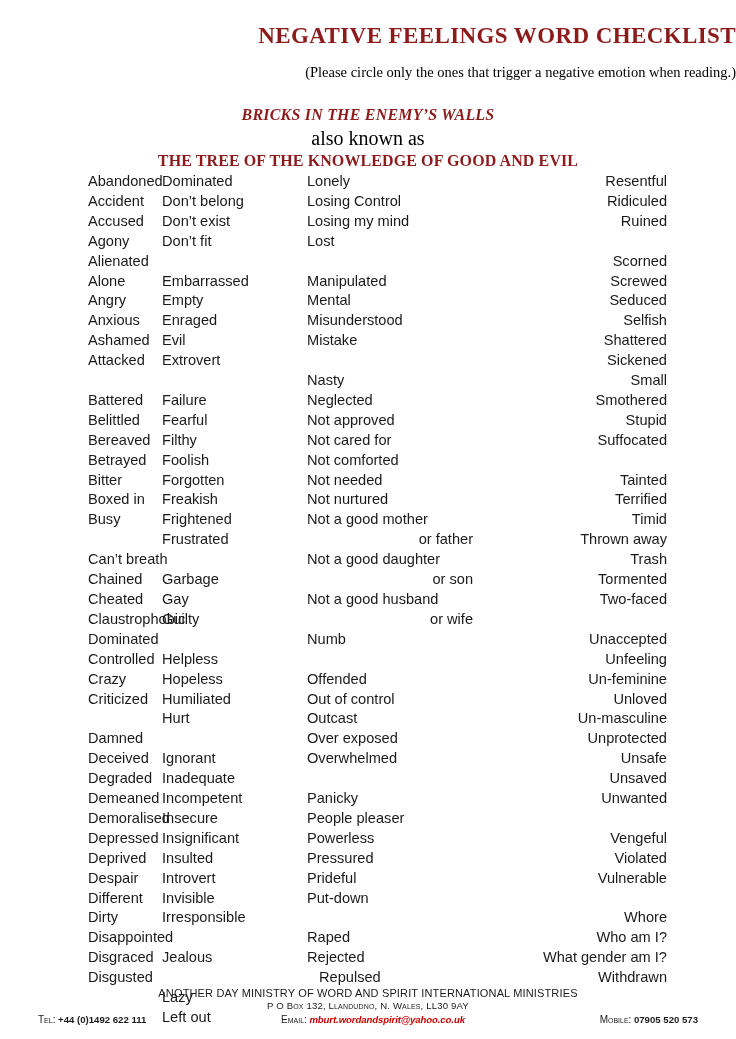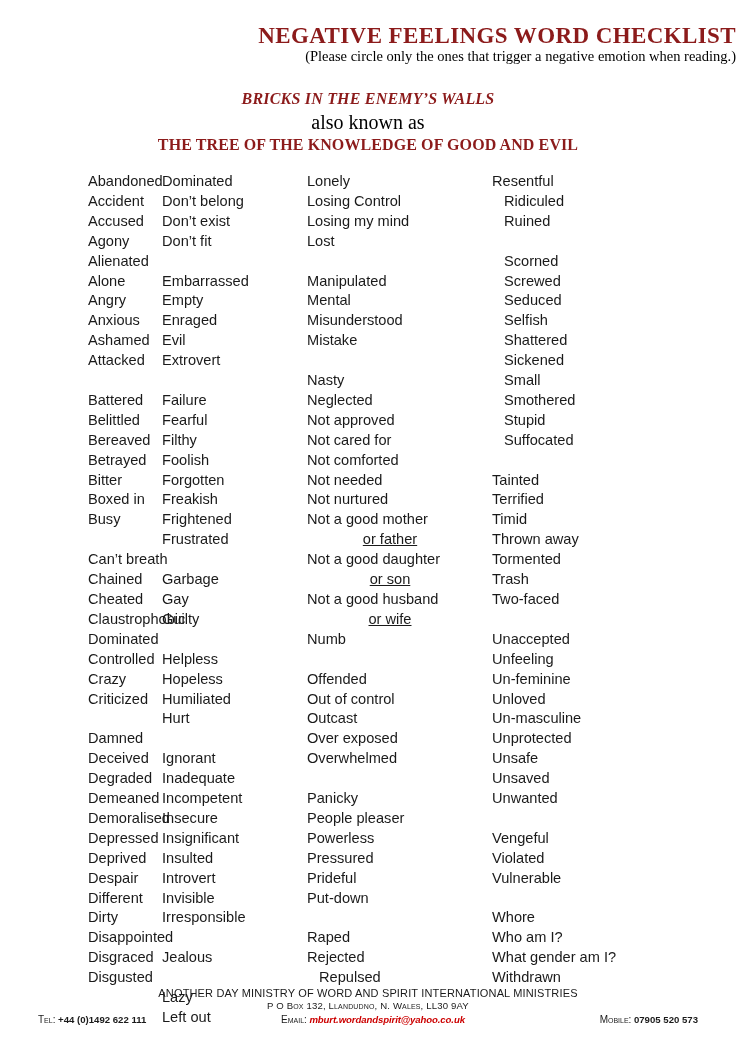--- a/index.html
+++ b/index.html
@@ -34,21 +34,21 @@
     font-size: 23px;
     letter-spacing: 0.4px;
     color: #8c1b1b;
     line-height: 1.05;
     margin: 0;
   }
   .subtitle-note {
     font-family: "Liberation Serif", serif;
     font-size: 14.5px;
     color: #000000;
-    margin-top: 0;
+    margin-top: 16px;
     line-height: 1.15;
   }
   .banner {
     margin-top: 24px;
     text-align: center;
   }
   .banner-line1 {
     font-family: "Liberation Serif", serif;
     font-weight: bold;
     font-style: italic;
@@ -84,29 +84,28 @@
   .col {
     font-family: "Liberation Sans", sans-serif;
     font-size: 14.6px;
     line-height: 19.9px;
     color: #1a1a1a;
     box-sizing: border-box;
   }
   .col-1 { width: 157px; padding-left: 88px; }
   .col-2 { width: 150px; padding-left: 5px; }
   .col-3 { width: 180px; padding-left: 0px; }
-  .col-4 { width: 180px; padding-left: 5px; }
+  .col-4 { width: 180px; padding-left: 5px; text-align: right; }
 
   .word { white-space: pre; }
   .word.indent { padding-left: 12px; }
   .cont {
     white-space: pre;
-    text-align: center;
+    text-align: right;
     padding-right: 14px;
-    text-decoration: underline;
   }
   .gap { height: 19.9px; }
 
   
   .footer {
     position: absolute;
     left: 0;
     top: 988px;
     width: 736px;
     font-family: "Liberation Sans", sans-serif;
@@ -313,22 +312,22 @@
         <div class="word indent">Sickened</div>
         <div class="word indent">Small</div>
         <div class="word indent">Smothered</div>
         <div class="word indent">Stupid</div>
         <div class="word indent">Suffocated</div>
         <div class="gap"></div>
         <div class="word">Tainted</div>
         <div class="word">Terrified</div>
         <div class="word">Timid</div>
         <div class="word">Thrown away</div>
+        <div class="word">Trash</div>
         <div class="word">Tormented</div>
-        <div class="word">Trash</div>
         <div class="word">Two-faced</div>
         <div class="gap"></div>
         <div class="word">Unaccepted</div>
         <div class="word">Unfeeling</div>
         <div class="word">Un-feminine</div>
         <div class="word">Unloved</div>
         <div class="word">Un-masculine</div>
         <div class="word">Unprotected</div>
         <div class="word">Unsafe</div>
         <div class="word">Unsaved</div>

